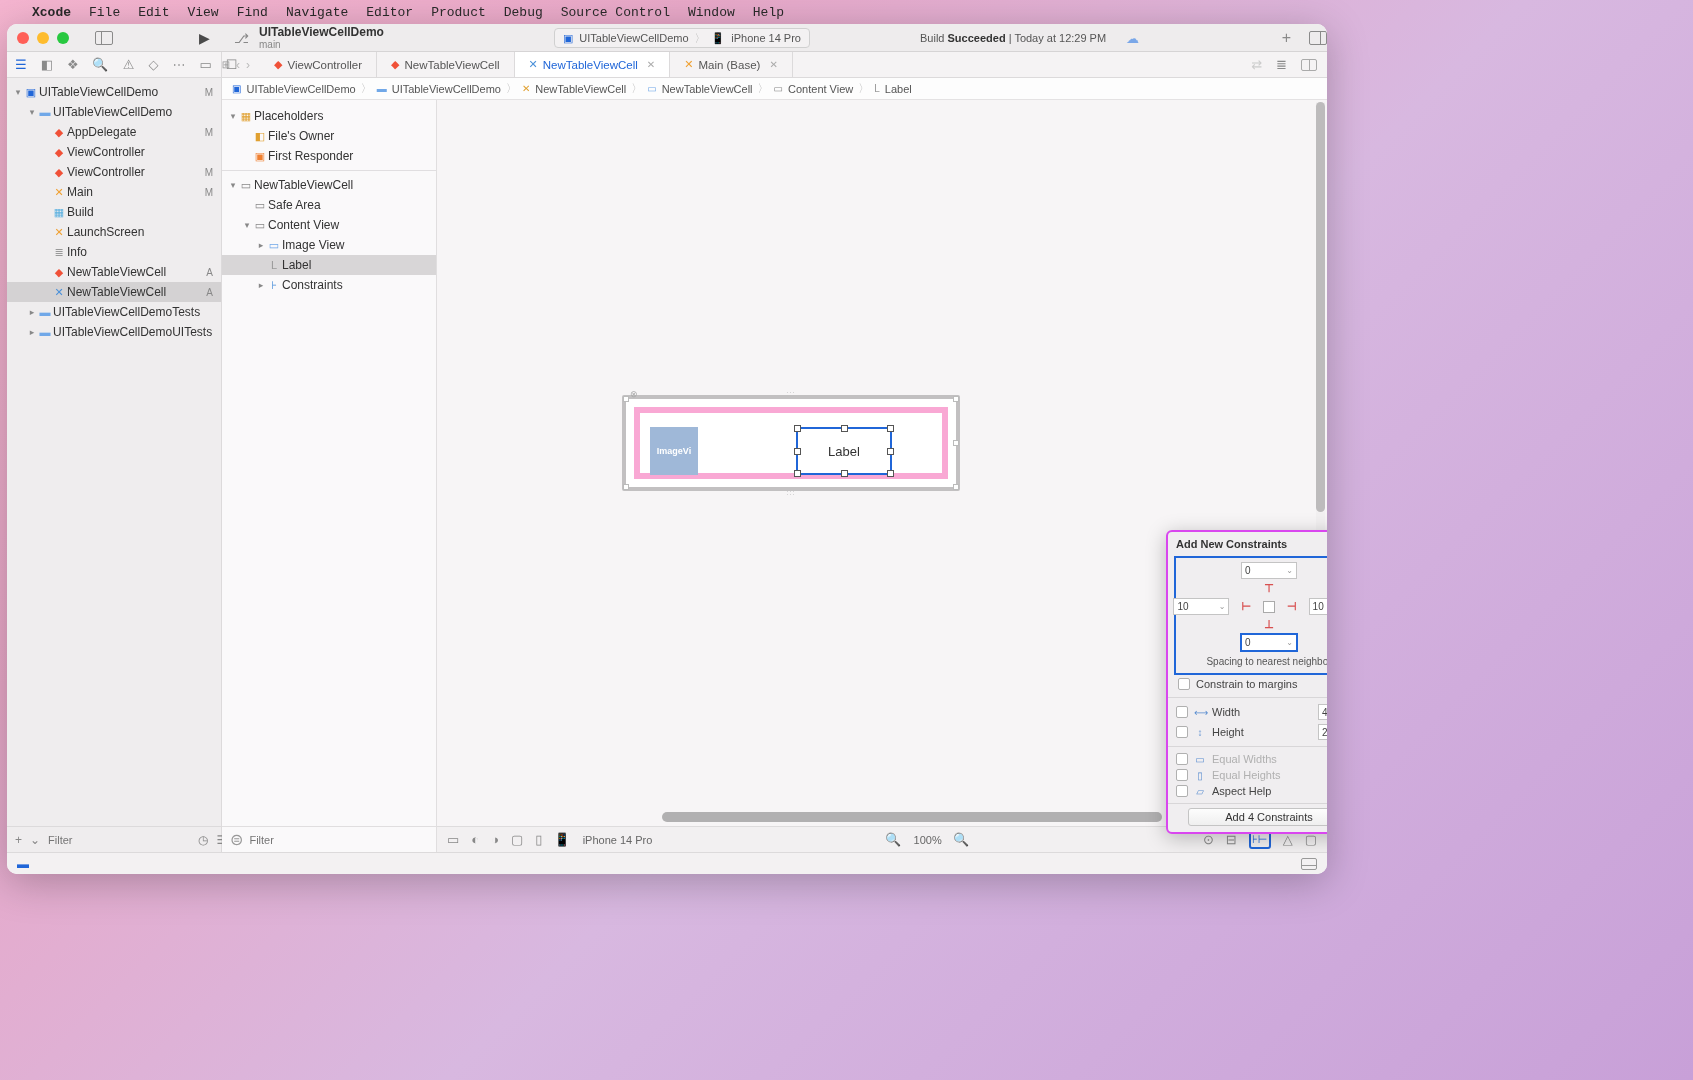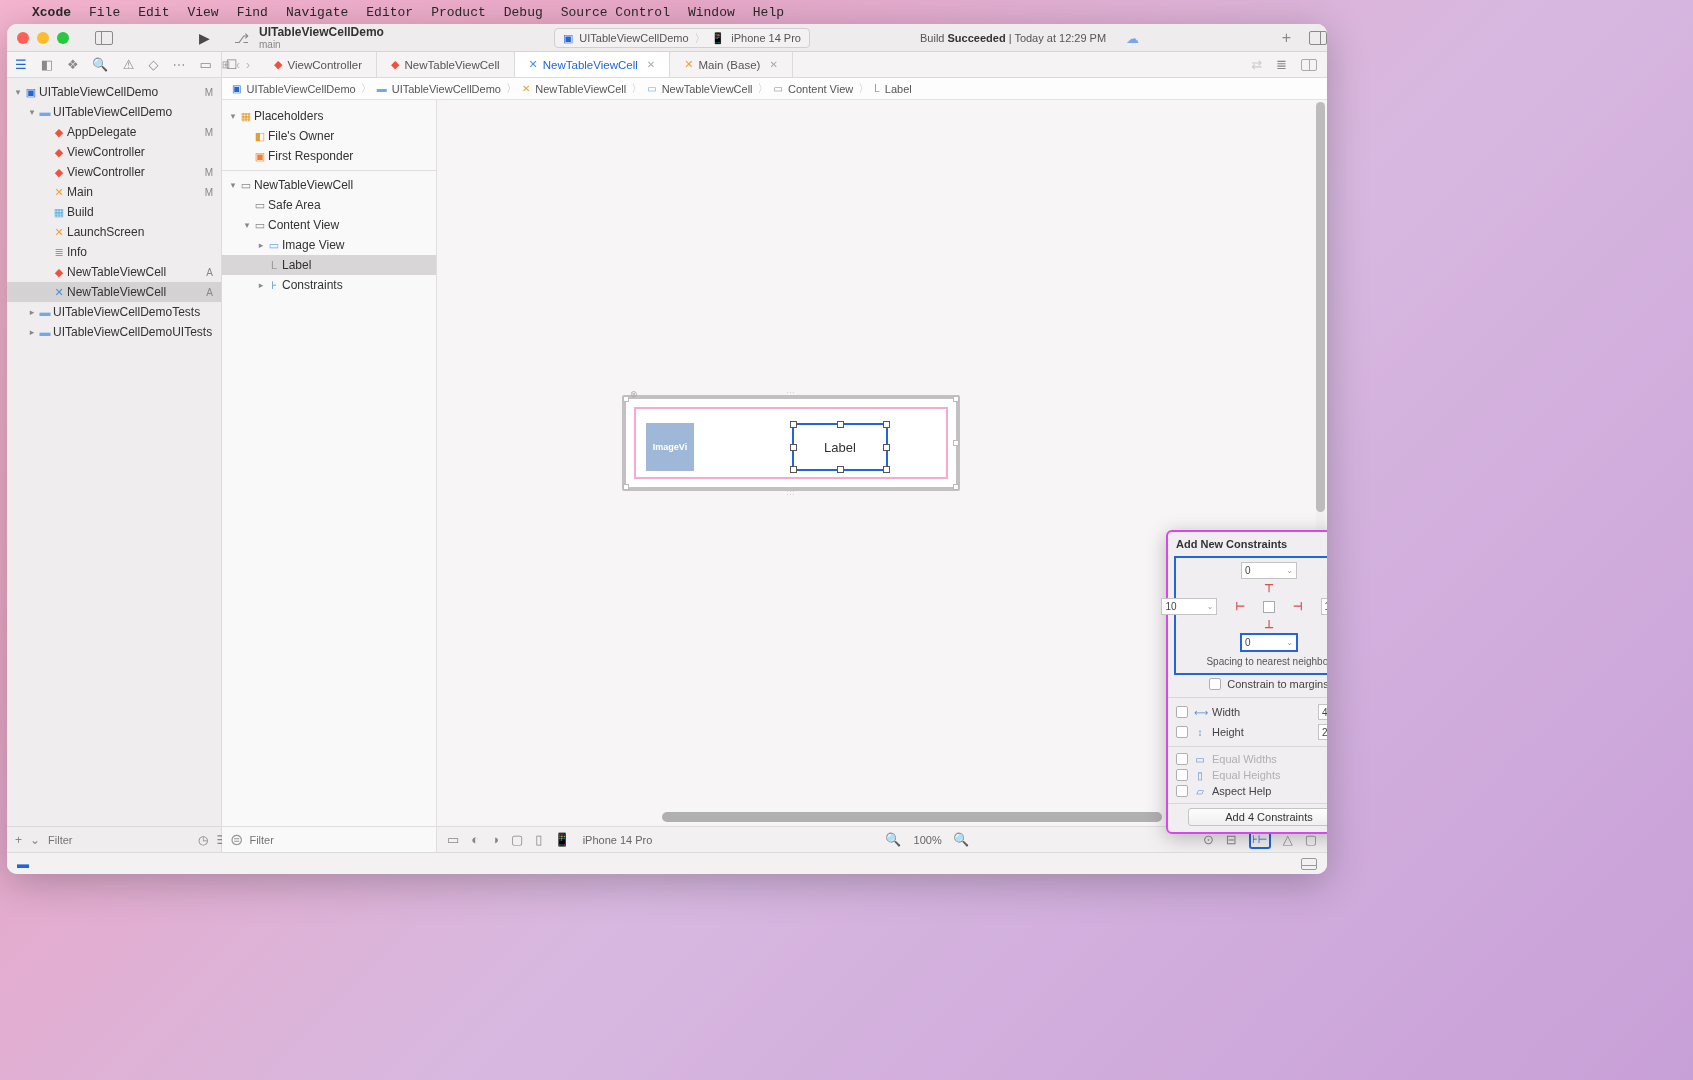--- a/index.html
+++ b/index.html
@@ -80,21 +80,21 @@
 .outline-bottom{height:26px;border-top:1px solid #e0dedf;display:flex;align-items:center;padding:0 8px;gap:6px}
 .outline-bottom input{flex:1;border:none;background:transparent;font-size:11px;outline:none}
 
 
 .canvas{flex:1;background:#f7f5f6;position:relative;overflow:hidden}
 .cell-frame{position:absolute;left:185px;top:295px;width:338px;height:96px;background:#fff;border:4px solid #c2c0c1;border-radius:2px}
 .cell-frame .grip{position:absolute;color:#c0c0c0;font-size:8px;letter-spacing:1px}
 .grip.t{top:-10px;left:50%;transform:translateX(-50%)}
 .grip.b{bottom:-10px;left:50%;transform:translateX(-50%)}
 .grip.x{position:absolute;top:-10px;left:4px;color:#aaa;font-size:9px}
-.cell-content{position:absolute;left:8px;right:8px;top:8px;bottom:8px;border:2px solid #f9a8d4}
+.cell-content{position:absolute;left:8px;right:8px;top:8px;bottom:8px;border:6px solid #f9a8d4}
 .handle{position:absolute;width:6px;height:6px;border:1px solid #bbb;background:#fff}
 .imgview{position:absolute;left:10px;top:14px;width:48px;height:48px;background:#9fb8d8;color:#fff;font-size:9px;display:flex;align-items:center;justify-content:center;font-weight:600;overflow:hidden}
 .label-sel{position:absolute;left:156px;top:14px;width:96px;height:48px;border:2px solid #2066d8}
 .label-sel .txt{position:absolute;left:50%;top:50%;transform:translate(-50%,-50%);font-size:13px;color:#333}
 .sel-handle{position:absolute;width:7px;height:7px;background:#fff;border:1px solid #555}
 
 
 .canvas-bar{position:absolute;left:0;right:0;bottom:0;height:26px;border-top:1px solid #dedcdd;background:#f2f0f1;display:flex;align-items:center;padding:0 10px;gap:12px;font-size:11px;color:#666}
 .canvas-bar .spacer{flex:1}
 .canvas-bar .ctrl{color:#888;font-size:13px}
@@ -110,21 +110,21 @@
 .debugbar .panel-bottom-icon{margin-left:auto;width:16px;height:12px;border:1px solid #999;border-radius:2px;position:relative}
 .debugbar .panel-bottom-icon::before{content:"";position:absolute;left:0;right:0;bottom:3px;height:1px;background:#999}
 
 
 .popover{position:absolute;right:-45px;bottom:18px;width:206px;background:#f0eef0;border:2px solid #d946ef;border-radius:6px;box-shadow:0 4px 20px rgba(0,0,0,.25);font-size:11px;color:#444;padding-bottom:6px;z-index:10}
 .popover h4{font-size:11px;font-weight:700;padding:6px 8px 4px;color:#333}
 .spacing-box{margin:2px 6px 0;border:2px solid #2066d8;padding:4px 4px 6px;display:flex;flex-direction:column;align-items:center;gap:3px}
 .sp-input{width:56px;height:17px;border:1px solid #c4c4c4;background:#fff;font-size:10px;padding:0 3px;display:flex;align-items:center;justify-content:space-between}
 .sp-input.active{border:1px solid #2066d8;box-shadow:0 0 0 1px #2066d8}
 .sp-input .dd{color:#999;font-size:8px}
-.sp-row{display:flex;align-items:center;gap:18px}
+.sp-row{display:flex;align-items:center;gap:12px}
 .strut{color:#d85050;font-size:11px;font-weight:700}
 .sq{width:12px;height:12px;border:1px solid #aaa;background:#fff}
 .sp-caption{font-size:10px;color:#555;margin-top:2px}
 .chk-row{display:flex;align-items:center;gap:6px;padding:3px 10px}
 .chk{width:12px;height:12px;border:1px solid #b0b0b0;border-radius:2px;background:#fff}
 .dim-row{display:flex;align-items:center;gap:6px;padding:2px 8px}
 .dim-row .chk{flex:none}
 .dim-ic{width:12px;text-align:center;color:#5a8ed0;font-size:10px}
 .dim-val{margin-left:auto;width:44px;height:16px;border:1px solid #c4c4c4;background:#fff;font-size:10px;padding:0 3px;display:flex;align-items:center;justify-content:space-between}
 .sep-line{height:1px;background:#d8d6d8;margin:4px 0}
@@ -462,21 +462,21 @@
                 <span>10</span>
               </div>
           </div>
           <span class="strut">⊥</span>
           <div class="sp-input active">
               <span>0</span>
               <span class="dd">⌄</span>
             </div>
           <div class="sp-caption">Spacing to nearest neighbor</div>
         </div>
-        <div class="chk-row" style="justify-content:center">
+        <div class="chk-row" style="">
           <div class="chk"></div>
           <span>Constrain to margins</span>
         </div>
         <div class="sep-line"></div>
         <div class="dim-row">
           <div class="chk"></div>
           <span class="dim-ic">⟷</span>
           <span>Width</span>
           <div class="dim-val">
               <span>42</span>

